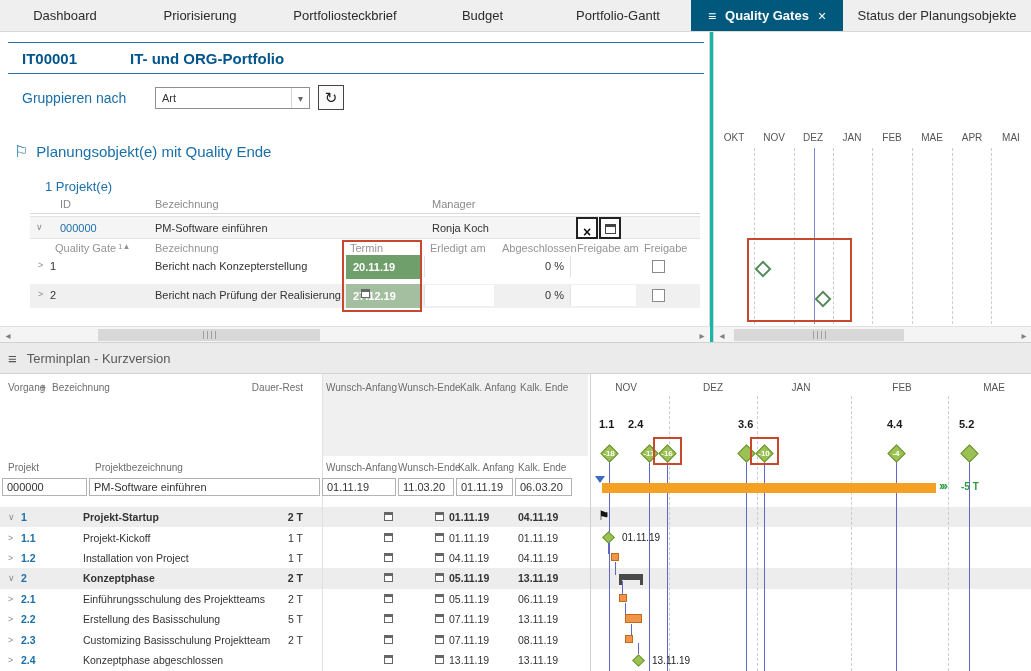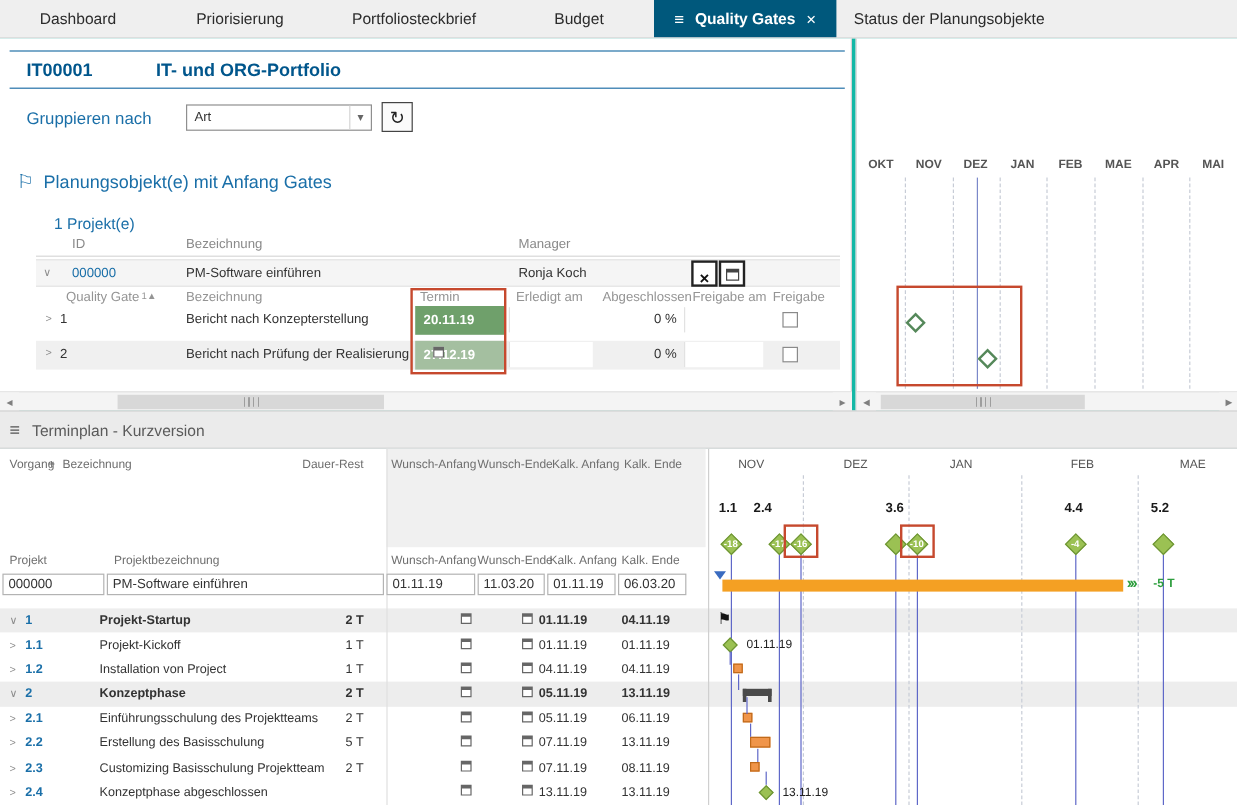--- a/index.html
+++ b/index.html
@@ -64,21 +64,21 @@
   
   .hscroll { position:absolute; height:16px; background:#f4f4f4; border-top:1px solid #e1e1e1; }
   .hs-arrow { position:absolute; top:0; width:16px; height:16px; display:flex; align-items:center;
               justify-content:center; color:#7f7f7f; font-size:10px; background:#f4f4f4; }
   .hs-thumb { position:absolute; top:2px; height:12px; background:#d8d8d8;
               display:flex; align-items:center; justify-content:center; }
   .grip { width:13px; height:8px;
           background:repeating-linear-gradient(90deg,#9e9e9e 0 1px,transparent 1px 4px); }
   
   .upper-right { position:absolute; top:32px; left:713px; width:318px; height:310px;
-                 background:#fff; border-left:1px solid #d5d5d5;font-weight:bold; }
+                 background:#fff; border-left:1px solid #d5d5d5; }
   .mg-month { position:absolute; top:100px; font-size:10px; color:#555; transform:translateX(-50%); }
   .dash { position:absolute; width:0; border-left:1px dashed #c7ccd6; }
   .solid-line { position:absolute; width:0; border-left:1px solid #7b88c9; }
   .dm { position:absolute; }
   .dm .sq { position:absolute; inset:2.5px; transform:rotate(45deg);
             background:#9bc153; border:1px solid #6d9435; }
   .dm.outline .sq { background:#fff; border:2px solid #55885a; }
   .dm .tx { position:absolute; inset:0; display:flex; align-items:center; justify-content:center;
             font-size:8px; font-weight:bold; color:#fff; z-index:2; }
   
@@ -136,20 +136,23 @@
       </div>
     <div class="tab" style="width:140px">
         <span>Priorisierung</span>
       </div>
     <div class="tab" style="width:150px">
         <span>Portfoliosteckbrief</span>
       </div>
     <div class="tab" style="width:125px">
         <span>Budget</span>
       </div>
+    <div class="tab" style="width:146px">
+        <span>Portfolio-Gantt</span>
+      </div>
     <div class="tab active" style="width:152px">
       <span class="ticon">≡</span>
       <span>Quality Gates</span>
       <span class="ticon">×</span>
     </div>
     <div class="tab" style="width:188px">
         <span>Status der Planungsobjekte</span>
       </div>
   </nav>
 
@@ -163,21 +166,21 @@
     <div class="groupbar-label">Gruppieren nach</div>
     <div class="gselect">
       <span>Art</span>
       <span class="chev">▾</span>
     </div>
     <div class="refresh-btn">
       <span>↻</span>
     </div>
 
     <div class="sec-title">
-      <span class="flg">⚐</span><span>Planungsobjekt(e) mit Anfang Gates</span>
+      <span class="flg">⚐</span><span>Planungsobjekt(e) mit Quality Ende</span>
     </div>
 
     <div class="prj-count">1 Projekt(e)</div>
 
     <div class="otable-head">
       <span style="left:30px">ID</span>
       <span style="left:125px">Bezeichnung</span>
       <span style="left:402px">Manager</span>
     </div>
 

